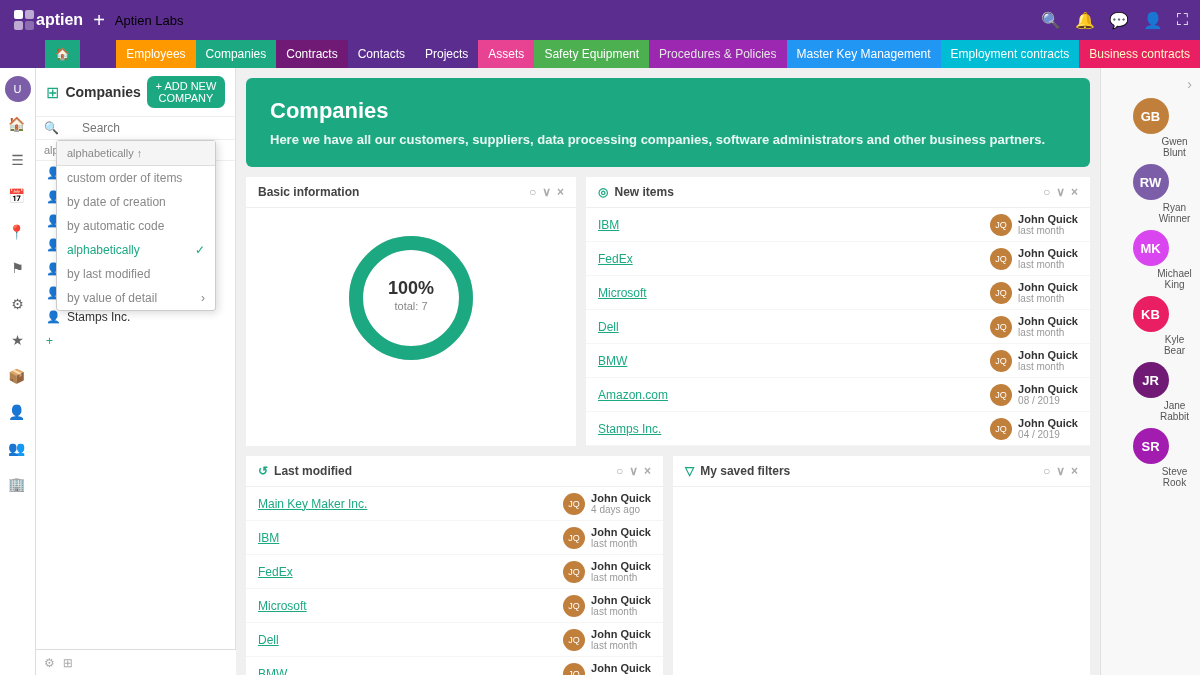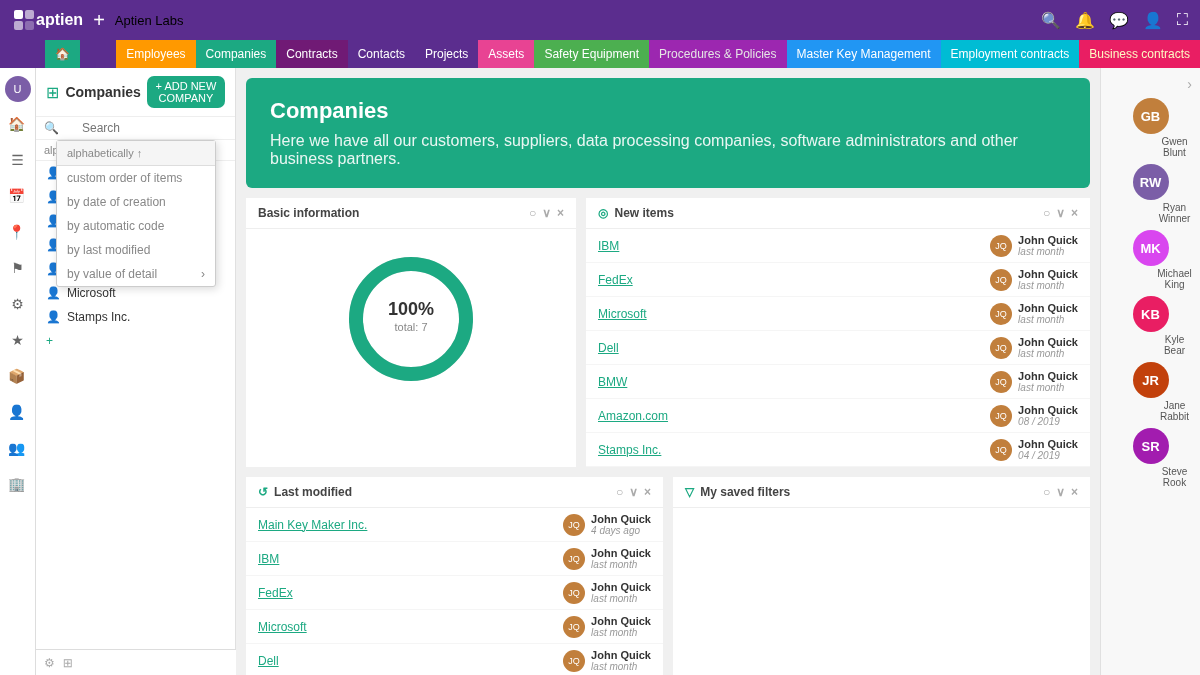--- a/index.html
+++ b/index.html
@@ -57,41 +57,41 @@
     .company-item { padding: 5px 10px; display: flex; align-items: center; gap: 6px; cursor: pointer; font-size: 12px; color: #333; }
     .company-icon { color: #1ca982; font-size: 12px; }
     .add-company-item { padding: 5px 10px; color: #1ca982; font-size: 12px; cursor: pointer; }
 
     
     .main-panel { flex: 1; overflow-y: auto; padding: 10px; display: flex; flex-direction: column; gap: 10px; background: #f0f0f0; }
 
     
     .banner { background: #1ca982; border-radius: 6px; padding: 20px 24px; color: white; }
     .banner h1 { font-size: 22px; font-weight: bold; margin-bottom: 8px; }
-    .banner p { font-size: 16px; opacity: 0.9; }
+    .banner p { font-size: 13px; opacity: 0.9; font-weight: bold; }
 
     
     .widgets-row { display: flex; gap: 10px; }
 
     
     .widget { background: white; border-radius: 0; overflow: hidden; flex: 1; }
     .widget-header { padding: 8px 12px; display: flex; align-items: center; justify-content: space-between; border-bottom: 1px solid #eee; font-size: 12px; font-weight: 600; color: #444; }
     .widget-header-left { display: flex; align-items: center; gap: 6px; }
     .widget-controls { display: flex; gap: 6px; color: #aaa; font-size: 12px; }
     .widget-body { padding: 12px; }
 
     
     .donut-container { display: flex; justify-content: center; align-items: center; padding: 20px; }
     .modified-item { display: flex; align-items: center; justify-content: space-between; padding: 5px 12px; border-bottom: 1px solid #f5f5f5; }
     .modified-link { color: #1ca982; text-decoration: underline; font-size: 12px; cursor: pointer; }
     .modified-user { display: flex; align-items: center; gap: 6px; }
     .user-avatar-sm { width: 22px; height: 22px; border-radius: 50%; background: #c17f3c; display: flex; align-items: center; justify-content: center; color: white; font-size: 9px; }
     .user-info { display: flex; flex-direction: column; }
     .user-name-sm { font-size: 11px; font-weight: 600; color: #333; }
-    .user-time { font-size: 10px; color: #999; font-style: italic; }
+    .user-time { font-size: 10px; color: #999; }
 
     
     .new-item { display: flex; align-items: center; justify-content: space-between; padding: 5px 12px; border-bottom: 1px solid #f5f5f5; }
     .new-item-link { color: #1ca982; text-decoration: underline; font-size: 12px; cursor: pointer; }
     .new-item-user { display: flex; align-items: center; gap: 6px; }
 
     
     .saved-filters-body { padding: 16px 12px; min-height: 60px; }
 
     
@@ -180,20 +180,24 @@
           </div>
           <div class="sort-item">
             <span>custom order of items</span>
           </div>
           <div class="sort-item">
             <span>by date of creation</span>
           </div>
           <div class="sort-item">
             <span>by automatic code</span>
           </div>
+          <div class="sort-item active">
+            <span>alphabetically</span>
+            <span class="check">✓</span>
+          </div>
           <div class="sort-item">
             <span>by last modified</span>
           </div>
           <div class="sort-item">
             <span>by value of detail</span>
             <span>›</span>
           </div>
         </div>
       </div>
 
@@ -464,21 +468,21 @@
       </div>
       <div class="rs-user">
         <div class="rs-avatar" style="background:#d946ef;">MK</div>
         <span class="rs-name">Michael King</span>
       </div>
       <div class="rs-user">
         <div class="rs-avatar" style="background:#e91e63;">KB</div>
         <span class="rs-name">Kyle Bear</span>
       </div>
       <div class="rs-user">
-        <div class="rs-avatar" style="background:#c2410c;">JR</div>
+        <div class="rs-avatar" style="background:#701a75;">JR</div>
         <span class="rs-name">Jane Rabbit</span>
       </div>
       <div class="rs-user">
         <div class="rs-avatar" style="background:#a21caf;">SR</div>
         <span class="rs-name">Steve Rook</span>
       </div>
     </div>
 
   </div>
 </div>

